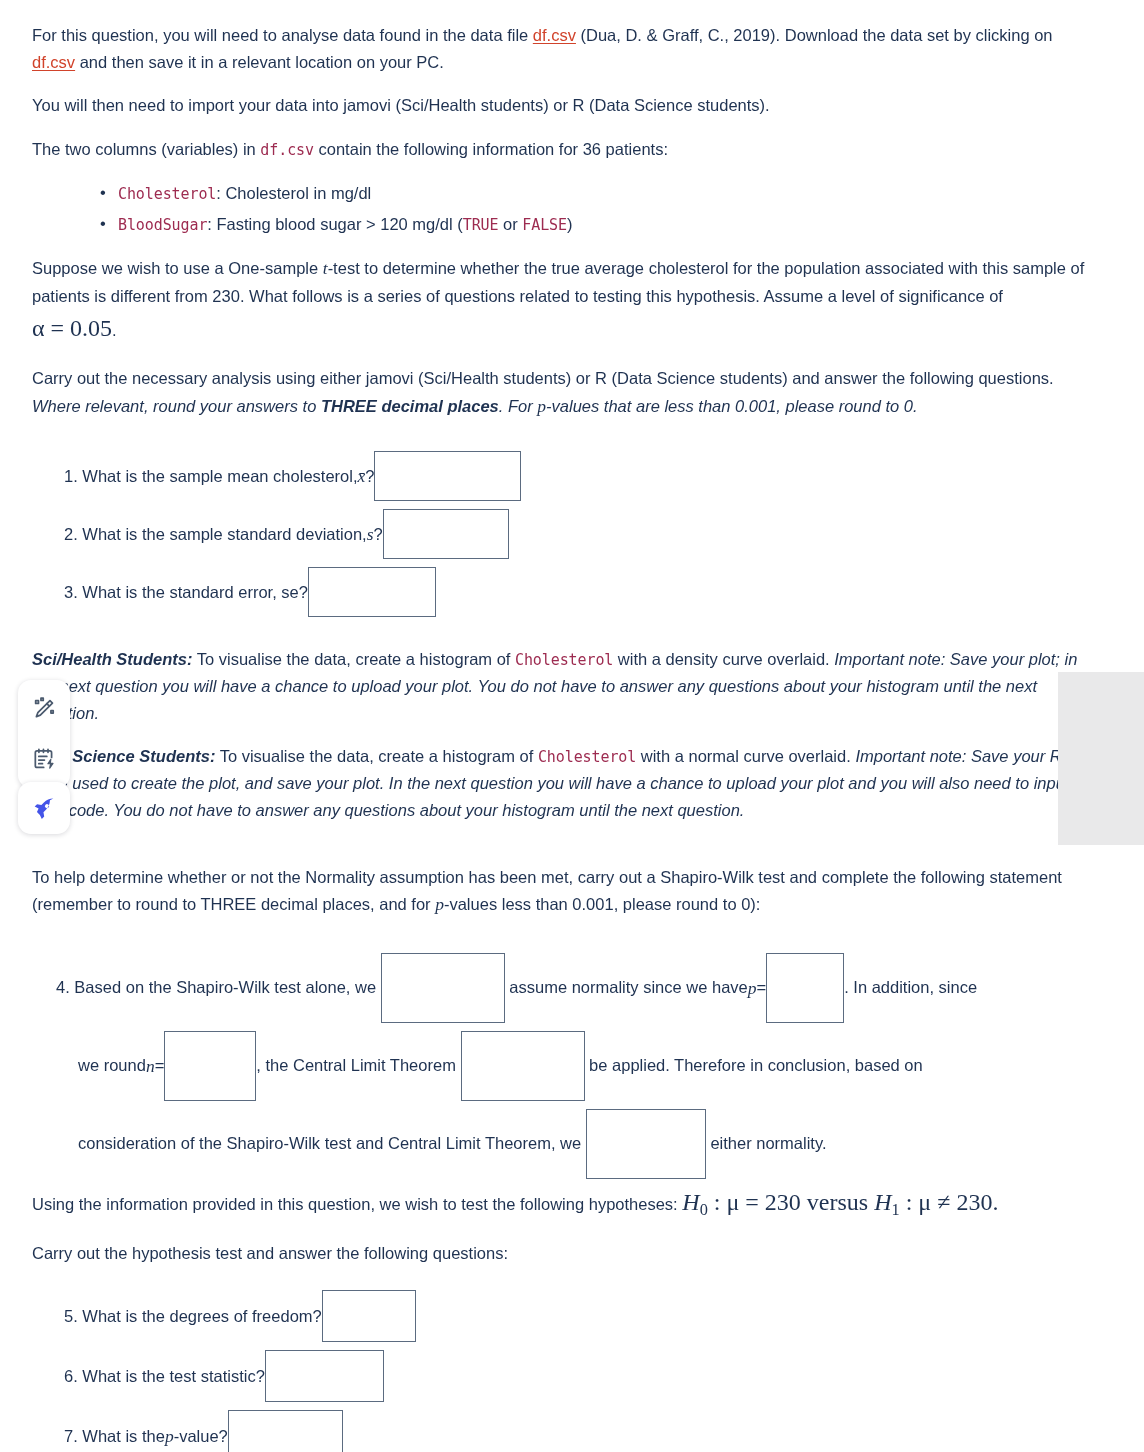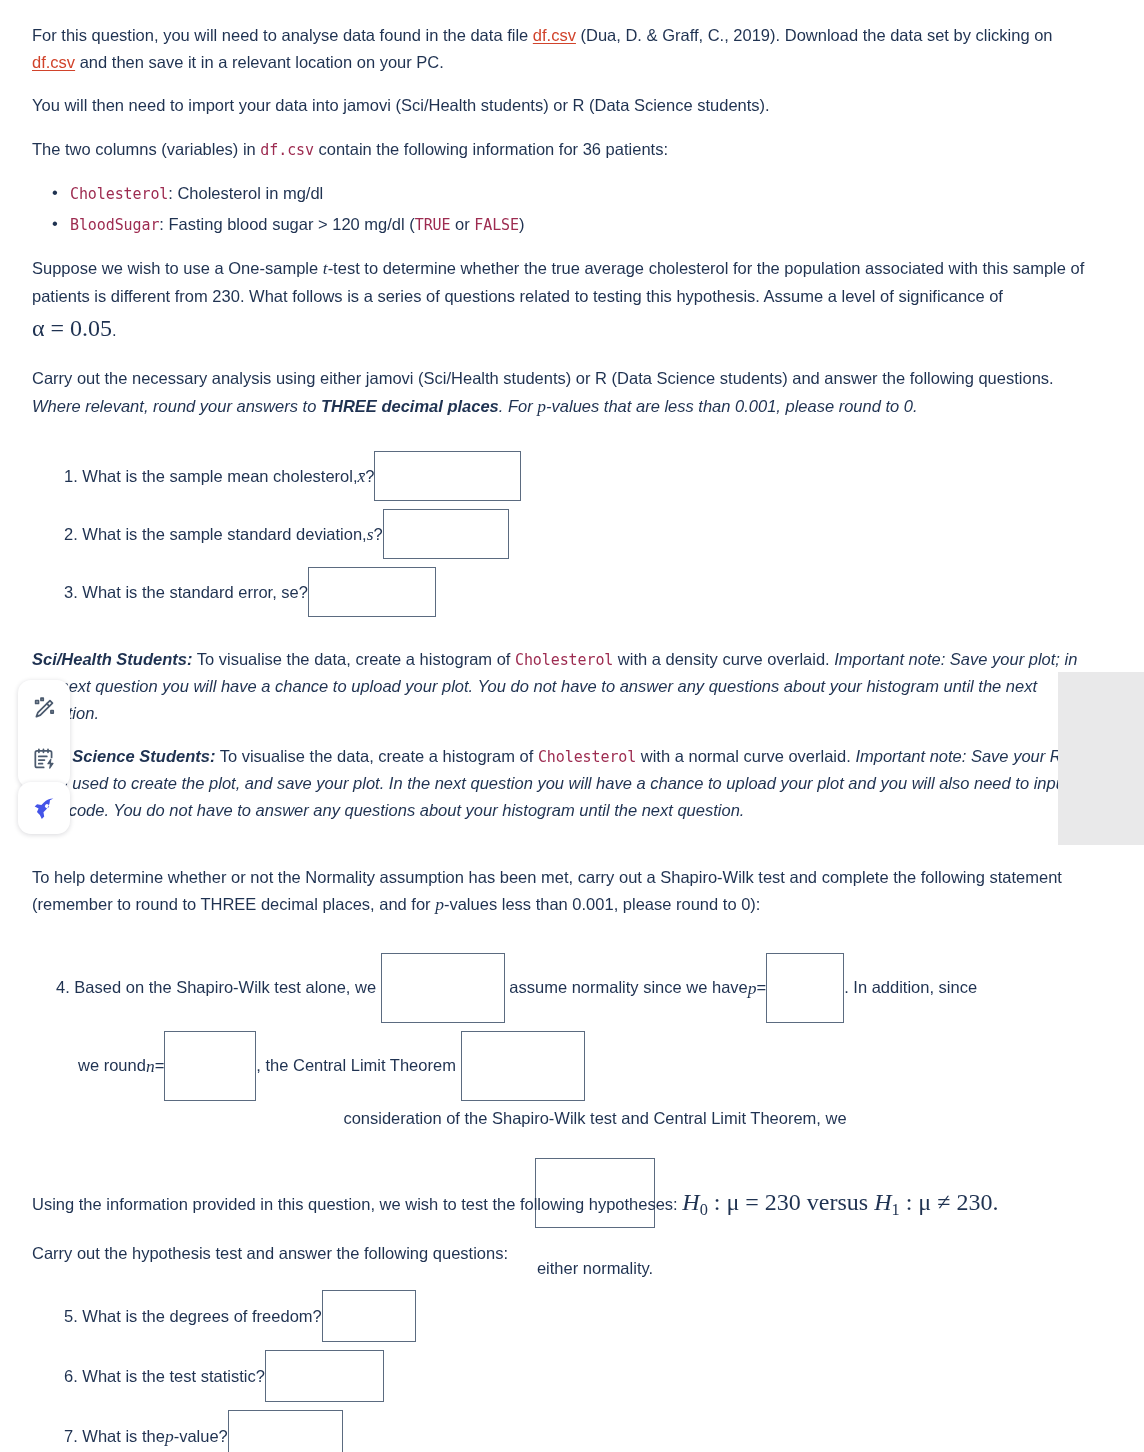--- a/index.html
+++ b/index.html
@@ -40,20 +40,21 @@
     text-underline-offset: 2px;
   }
   ul.varlist {
     margin: 0 0 17px 0;
     padding-left: 38px;
     list-style: none;
   }
   ul.varlist li {
     position: relative;
     margin-bottom: 4px;
+    margin-left: 48px;
   }
   ul.varlist li:before {
     content: "•";
     position: absolute;
     left: -18px;
     top: -1px;
     color: #1f3251;
   }
   .mth {
     font-family: "Liberation Serif", "DejaVu Serif", serif;
@@ -96,21 +97,21 @@
   .qseq { margin-top: 27px; }
   .qseq .qrow { padding-left: 32px; height: 58px; }
   .qseq .abox { height: 50px; }
 
   
   .stmt { margin-top: 30px; }
   .stmt .qrow { height: 78px; }
   .stmt .abox { height: 70px; }
   .stmt .line1 { padding-left: 24px; }
   .stmt .line2 { padding-left: 46px; }
-  .stmt .line3 { padding-left: 46px; flex-direction: column; }
+  .stmt .line3 { padding-left: 46px; }
 
   
   .qseq2 { margin-top: 20px; }
   .qseq2 .qrow { padding-left: 32px; height: 60px; }
   .qseq2 .abox { height: 52px; }
 
   .note { margin-top: 26px; }
 
   
   .fab-rail {
@@ -203,21 +204,21 @@
       <input class="abox" style="width: 124px;" value="">
       &nbsp;<span>assume normality since we have </span><span class="mth">p</span><span> =</span>
       <input class="abox" style="width: 78px;" value="">
       <span>. In addition, since</span>
     </div>
     <div class="qrow line2">
       <span>we round </span><span class="mth">n</span><span> =</span>
       <input class="abox" style="width: 92px;" value="">
       <span>, the Central Limit Theorem</span>&nbsp;
       <input class="abox" style="width: 124px;" value="">
-      &nbsp;
+      &nbsp;<span>be applied. Therefore in conclusion, based on</span>
     </div>
     <div class="qrow line3">
       <span>consideration of the Shapiro-Wilk test and Central Limit Theorem, we</span>&nbsp;
       <input class="abox" style="width: 120px;" value="">
       &nbsp;<span>either normality.</span>
     </div>
   </div>
 
 
   <p class="para"><span>Using the information provided in this question, we wish to test the following hypotheses: </span><span class="mathblk"><i>H</i><span class="sub">0</span><span> : μ = 230</span><span> versus </span><i>H</i><span class="sub">1</span><span> : μ ≠ 230.</span></span></p>

